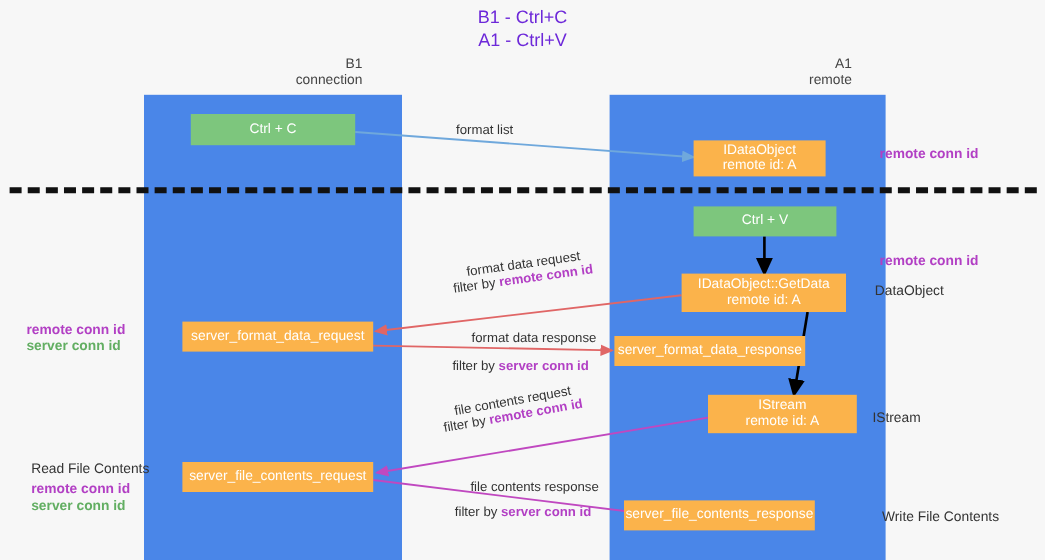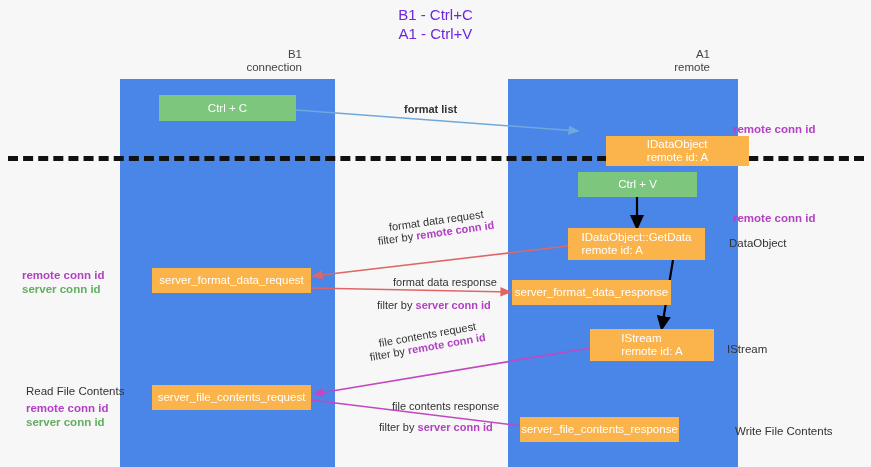--- a/index.html
+++ b/index.html
@@ -27,28 +27,28 @@
   .lane-head{
     position:absolute;text-align:right;font-size:11.5px;color:#444;
     line-height:13px;
   }
   #head-b1{left:152px;top:48px;width:150px;}
   #head-a1{left:560px;top:48px;width:150px;}
 
   
   .node{
     position:absolute;display:flex;align-items:center;justify-content:center;
-    color:#fff;font-size:11.5px;line-height:13px;
+    text-align:center;color:#fff;font-size:11.5px;line-height:13px;
     box-sizing:border-box;padding:2px 4px;
   }
   .node.green{background:#7dc67d;}
   .node.orange{background:#fbb34b;}
 
   #n-ctrlc{left:159px;top:95px;width:137px;height:26px;}
-  #n-idataobject{left:606px;top:117px;width:143px;height:30px;margin-top:19px;}
+  #n-idataobject{left:578px;top:117px;width:110px;height:30px;}
   #n-ctrlv{left:578px;top:172px;width:119px;height:25px;}
   #n-getdata{left:568px;top:228px;width:137px;height:32px;}
   #n-sfdreq{left:152px;top:268px;width:159px;height:25px;}
   #n-sfdresp{left:512px;top:280px;width:159px;height:25px;}
   #n-istream{left:590px;top:329px;width:124px;height:32px;}
   #n-sfcreq{left:152px;top:385px;width:159px;height:25px;}
   #n-sfcresp{left:520px;top:417px;width:159px;height:25px;}
 
   
   #divider{
@@ -70,21 +70,21 @@
   #a-left-ids{left:22px;top:268px;}
   #a-read{left:26px;top:384px;}
   #a-left-ids2{left:26px;top:401px;}
 
   
   .elabel{position:absolute;font-size:11px;color:#333;white-space:nowrap;line-height:15px;}
   .elabel .purple{font-size:11px;}
   .rot-up{transform:rotate(-8deg);transform-origin:left center;}
   .rot-up2{transform:rotate(-10deg);transform-origin:left center;}
 
-  #l-formatlist{left:404px;top:102px;font-weight:bold;}
+  #l-formatlist{left:380px;top:102px;}
   #l-fdreq{left:389px;top:220px;}
   #l-fdreq2{left:378px;top:234px;}
   #l-fdresp{left:393px;top:275px;}
   #l-fdresp2{left:377px;top:298px;}
   #l-fcreq{left:379px;top:336px;}
   #l-fcreq2{left:370px;top:350px;}
   #l-fcresp{left:392px;top:399px;}
   #l-fcresp2{left:379px;top:420px;}
 
   svg#wires{position:absolute;left:0;top:0;width:871px;height:467px;pointer-events:none;}

